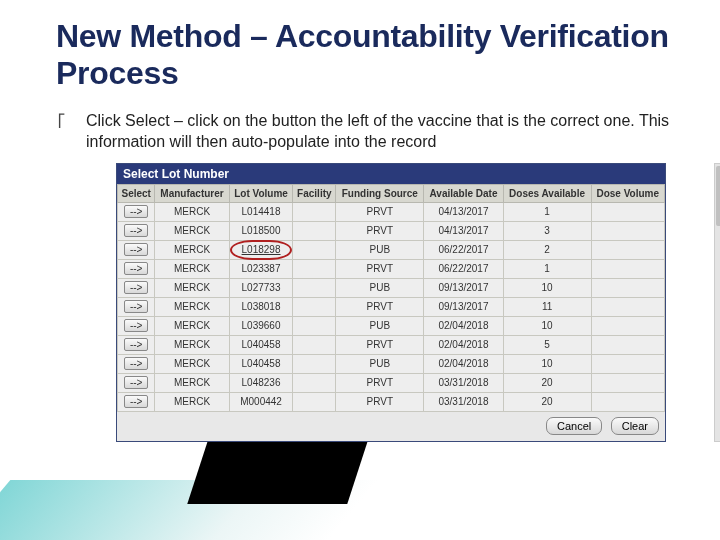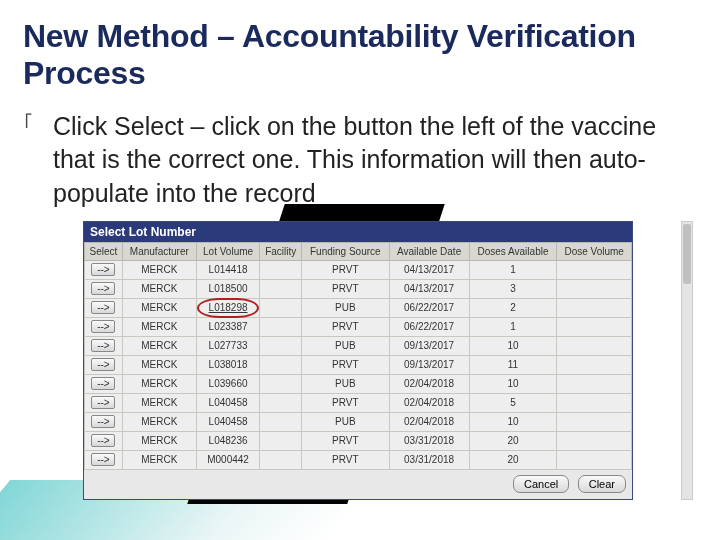--- a/index.html
+++ b/index.html
@@ -4,40 +4,40 @@
 <style>
   * { box-sizing: border-box; margin: 0; padding: 0; }
   body {
     width: 720px;
     height: 540px;
     background: #fff;
     font-family: "Trebuchet MS", "Segoe UI", sans-serif;
     position: relative;
     overflow: hidden;
   }
-  .slide { padding: 18px 40px 0 23px; }
+  .slide { padding: 18px 40px 0 23px; margin-left: 33px; }
   .title {
     color: #1a2a5c;
     font-size: 32px;
     font-weight: 700;
     line-height: 1.15;
     letter-spacing: -0.3px;
     margin-bottom: 18px;
   }
   .body-row { display: flex; }
   .bullet-mark {
     width: 30px;
     flex: 0 0 30px;
     font-size: 20px;
     color: #444;
     padding-top: 2px;
   }
   .body-text {
     color: #222;
-    font-size: 25px;
+    font-size: 16px;
     line-height: 1.35;
   }
   .shot-wrap {
     margin: 10px 0 0 60px;
     width: 610px;
     position: relative;
   }
   .dialog {
     border: 1px solid #3a4a7a;
     width: 550px;
@@ -53,21 +53,21 @@
     width: 100%;
     border-collapse: collapse;
     font: 10px Arial, sans-serif;
     background: #eee;
   }
   table.grid th {
     background: #d8d8d0;
     color: #333;
     border: 1px solid #b8b8b0;
     padding: 3px 2px;
-    font-weight: normal;
+    font-weight: bold;
     font-size: 10px;
     text-align: center;
   }
   table.grid td {
     border: 1px solid #c8c8c0;
     padding: 2px 3px;
     text-align: center;
     color: #333;
     background: #eee;
     height: 19px;

